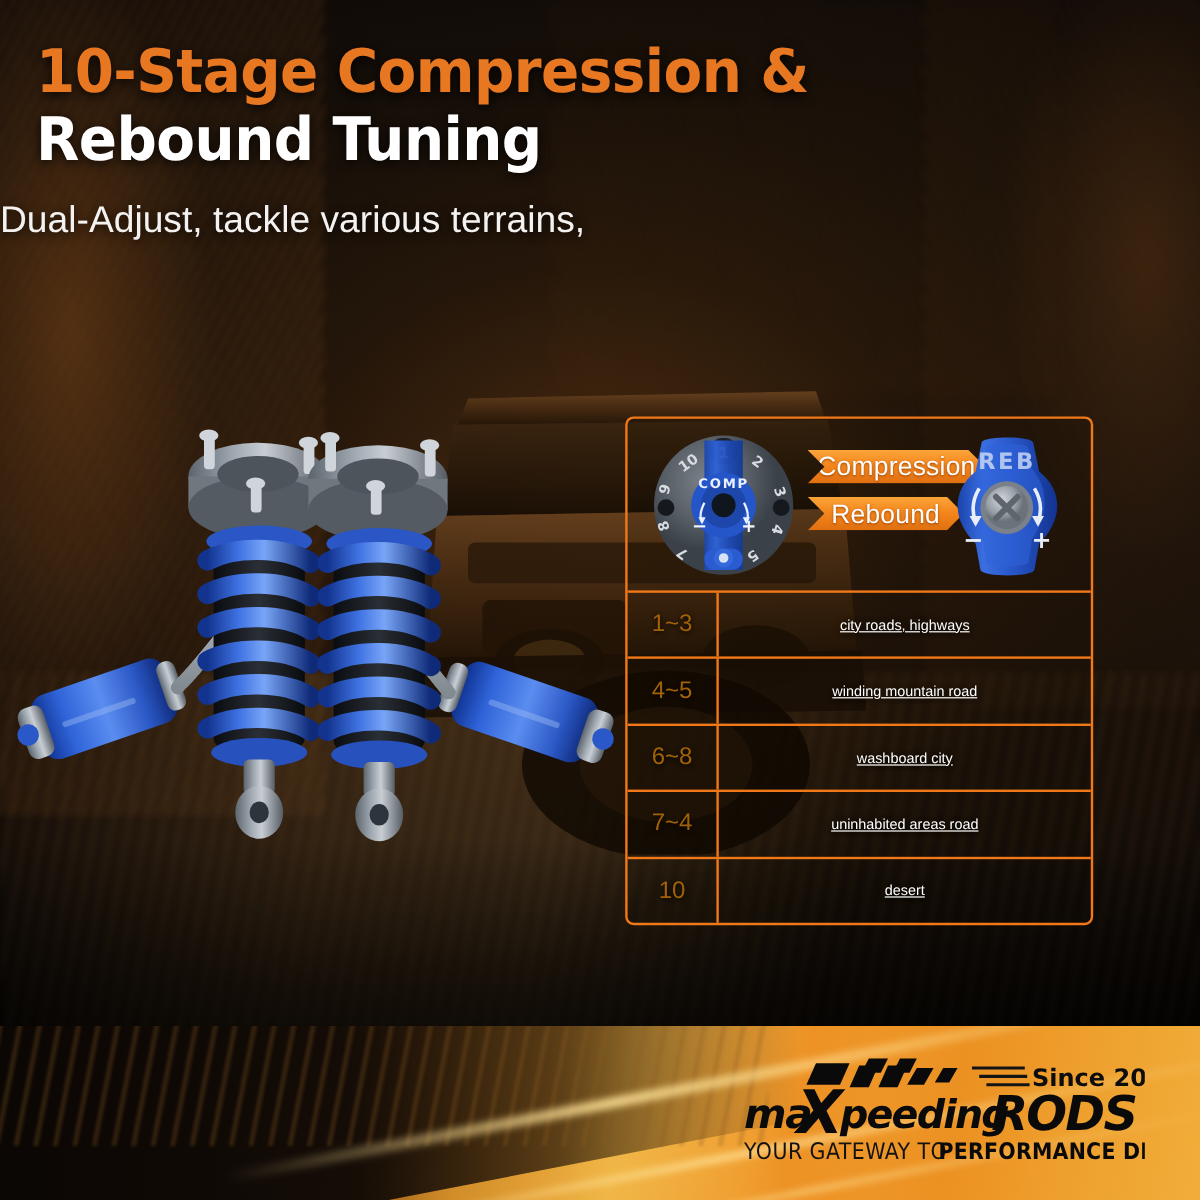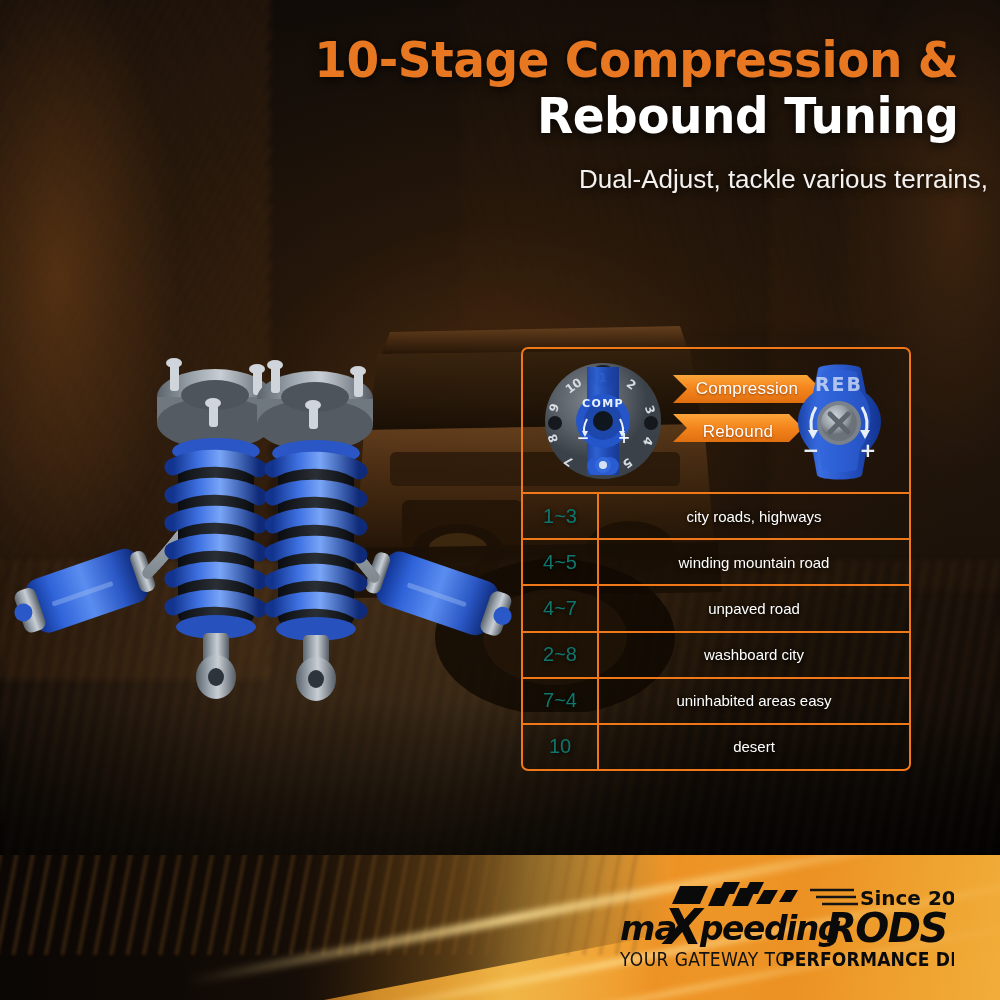--- a/index.html
+++ b/index.html
@@ -53,39 +53,39 @@
   .ground-shadow {
     position:absolute; left:0; right:0; top:700px; height:220px;
     background:linear-gradient(180deg, rgba(0,0,0,0) 0%, rgba(0,0,0,0.55) 55%, rgba(0,0,0,0.9) 100%);
   }
 
   
   .vehicle { position:absolute; left:330px; top:292px; width:420px; height:420px; opacity:.92; }
   .vehicle svg { width:100%; height:100%; display:block; filter:blur(0.4px); }
 
   
-  .titles { position:absolute; left:0; right:12px; top:34px; text-align:right; z-index:6; }
+  .titles { position:absolute; left:0; right:0; top:34px; text-align:left; z-index:6; }
   .t-line1 {
     font-family:"DejaVu Sans", sans-serif;
     font-weight:700; font-size:50px; letter-spacing:-0.5px;
     color:#E87722; line-height:1.06;
     text-shadow:0 2px 10px rgba(0,0,0,.85);
     transform:scaleX(0.94);
   }
   .t-line2 {
     font-family:"DejaVu Sans", sans-serif;
     font-weight:700; font-size:50px; letter-spacing:-0.5px;
     color:#FFFFFF; line-height:1.18;
     text-shadow:0 2px 10px rgba(0,0,0,.85);
     transform:scaleX(0.94);
   }
   .subtitle {
     margin-top:16px;
     font-family:"Liberation Sans", sans-serif;
-    font-weight:400; font-size:26px; color:#F4F2F0; line-height:1.33;
+    font-weight:400; font-size:31px; color:#F4F2F0; line-height:1.33;
     text-shadow:0 2px 9px rgba(0,0,0,.8);
   }
 
   
   .products { position:absolute; left:10px; top:355px; width:510px; height:380px; z-index:5; }
   .products svg { width:100%; height:100%; display:block; }
 
   
   .panel {
     position:absolute; left:521px; top:347px; width:390px; height:424px;
@@ -103,44 +103,45 @@
   .banners { position:absolute; left:150px; top:26px; width:150px; }
   .banner {
     position:relative; height:28px; margin-bottom:11px;
     background:linear-gradient(180deg,#FBA53A 0%,#F4851C 48%,#E06F10 100%);
     display:flex; align-items:center; justify-content:center;
     clip-path:polygon(0 0, calc(100% - 14px) 0, 100% 50%, calc(100% - 14px) 100%, 0 100%, 14px 50%);
     box-shadow:0 2px 6px rgba(0,0,0,.55);
   }
   .banner span {
     color:#fff; font-family:"Liberation Sans", sans-serif;
-    font-size:17px; font-weight:400; letter-spacing:.2px;
+    font-size:22px; font-weight:400; letter-spacing:.2px;
     text-shadow:0 1px 2px rgba(120,50,0,.75);
   }
   .banner.b1 { width:148px; }
   .banner.b2 { width:130px;align-items:flex-end; }
 
   
   .knob { position:absolute; right:12px; top:8px; width:115px; height:130px; }
   .knob svg { width:100%; height:100%; display:block; }
 
   
   .table { position:absolute; left:0; right:0; top:145px; bottom:0; display:flex; flex-direction:column; }
   .row { flex:1; display:flex; border-bottom:2px solid #F07818; }
   .row:last-child { border-bottom:none; }
   .cell-range {
     width:76px; flex:none; border-right:2px solid #F07818;
     display:flex; align-items:center; justify-content:center;
-    color:#0f766e; font-size:20px; font-family:"Liberation Sans", sans-serif;
+    color:#a16207; font-size:20px; font-family:"Liberation Sans", sans-serif;
     text-shadow:0 1px 4px rgba(0,0,0,.9);
   }
   .cell-desc {
     flex:1; display:flex; align-items:center; justify-content:center;
-    color:#FFFFFF; font-size:15px; font-family:"Liberation Sans", sans-serif;
+    color:#FFFFFF; font-size:12px; font-family:"Liberation Sans", sans-serif;
     text-shadow:0 1px 5px rgba(0,0,0,.95);
+    text-decoration:underline;
   }
 
   
   .band {
     position:absolute; left:0; right:0; bottom:0; height:145px; overflow:hidden; z-index:8;
   }
   .band-bg {
     position:absolute; inset:-40px -10px -10px -10px;
     background:
       linear-gradient(101deg, rgba(0,0,0,0) 0%, rgba(0,0,0,0) 18%, rgba(212,122,24,0.30) 30%, rgba(0,0,0,0) 44%),
@@ -450,30 +451,26 @@
     <div class="table">
       <div class="row">
         <div class="cell-range">1~3</div>
         <div class="cell-desc">city roads, highways</div>
       </div>
       <div class="row">
         <div class="cell-range">4~5</div>
         <div class="cell-desc">winding mountain road</div>
       </div>
       <div class="row">
-        <div class="cell-range">4~7</div>
-        <div class="cell-desc">unpaved road</div>
-      </div>
-      <div class="row">
-        <div class="cell-range">2~8</div>
+        <div class="cell-range">6~8</div>
         <div class="cell-desc">washboard city</div>
       </div>
       <div class="row">
         <div class="cell-range">7~4</div>
-        <div class="cell-desc">uninhabited areas easy</div>
+        <div class="cell-desc">uninhabited areas road</div>
       </div>
       <div class="row">
         <div class="cell-range">10</div>
         <div class="cell-desc">desert</div>
       </div>
     </div>
   </div>
 
   <div class="band">
     <div class="band-bg"></div>

